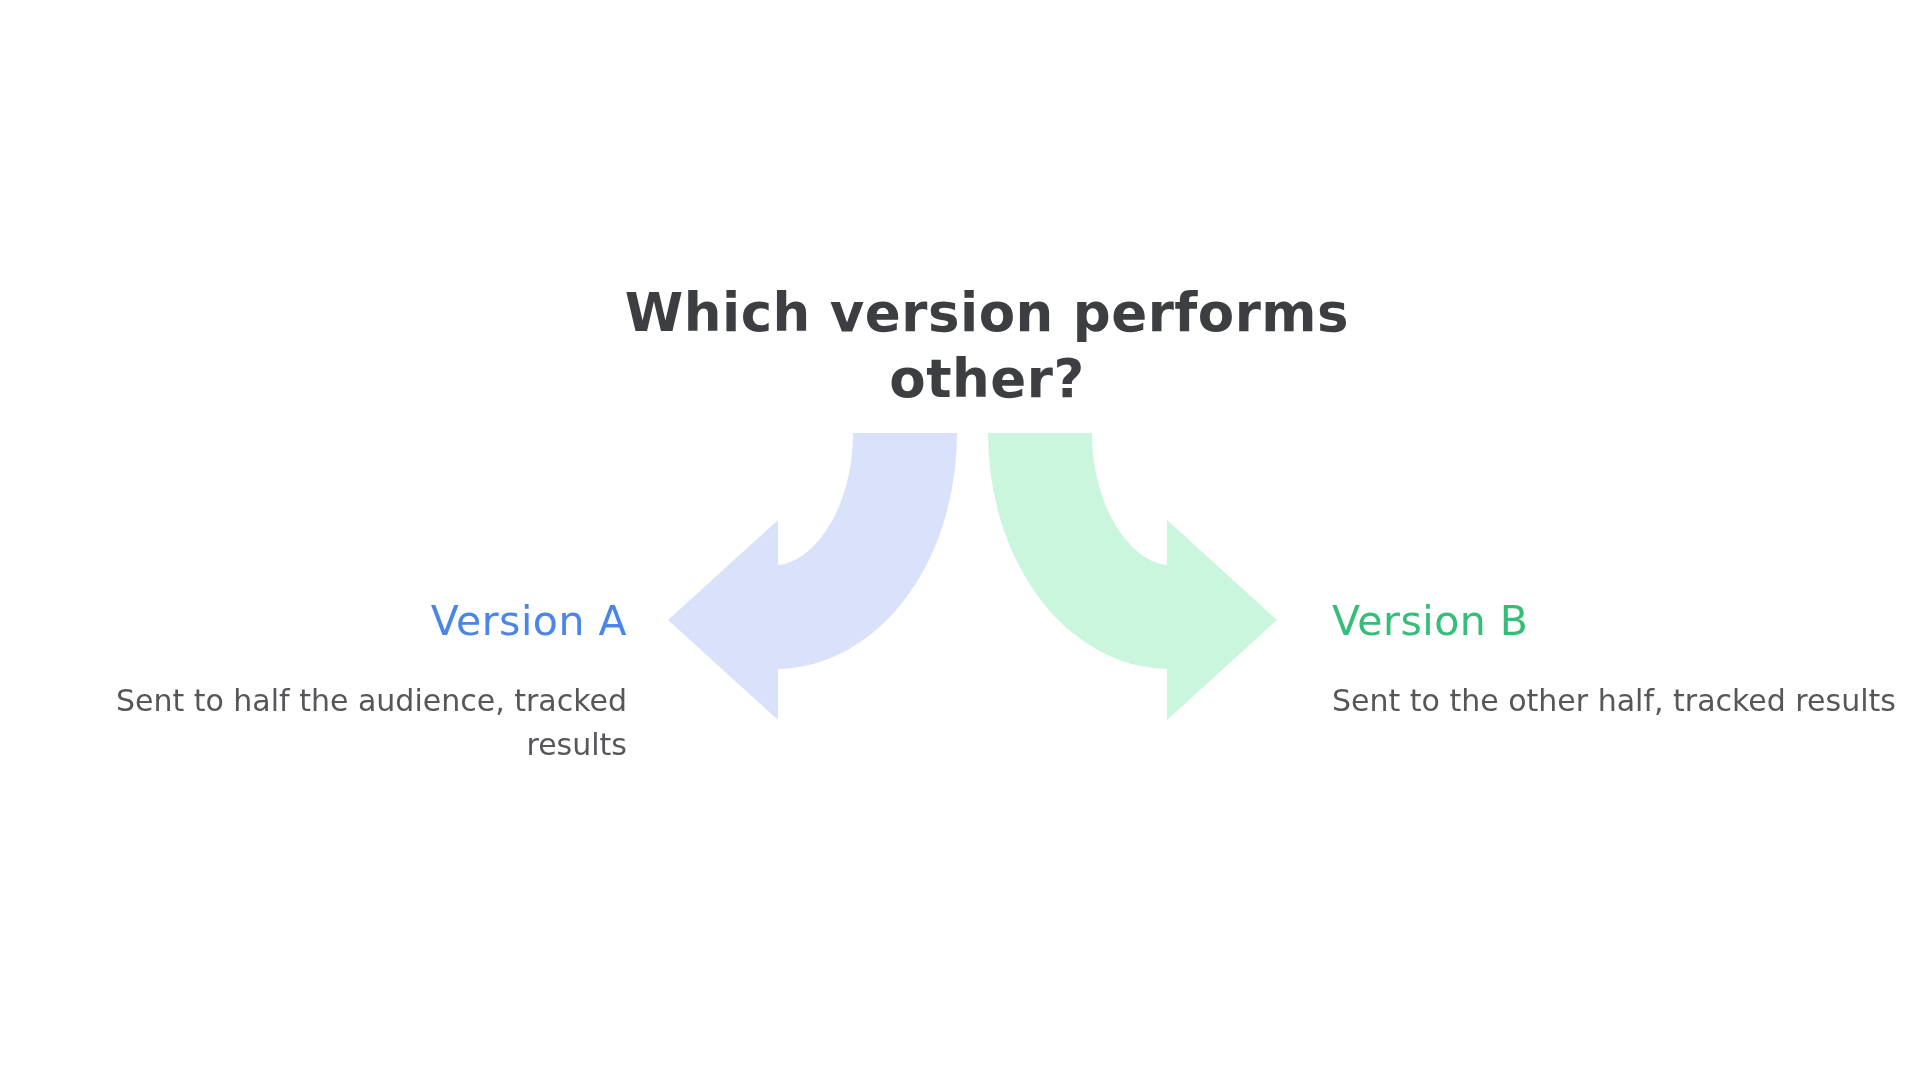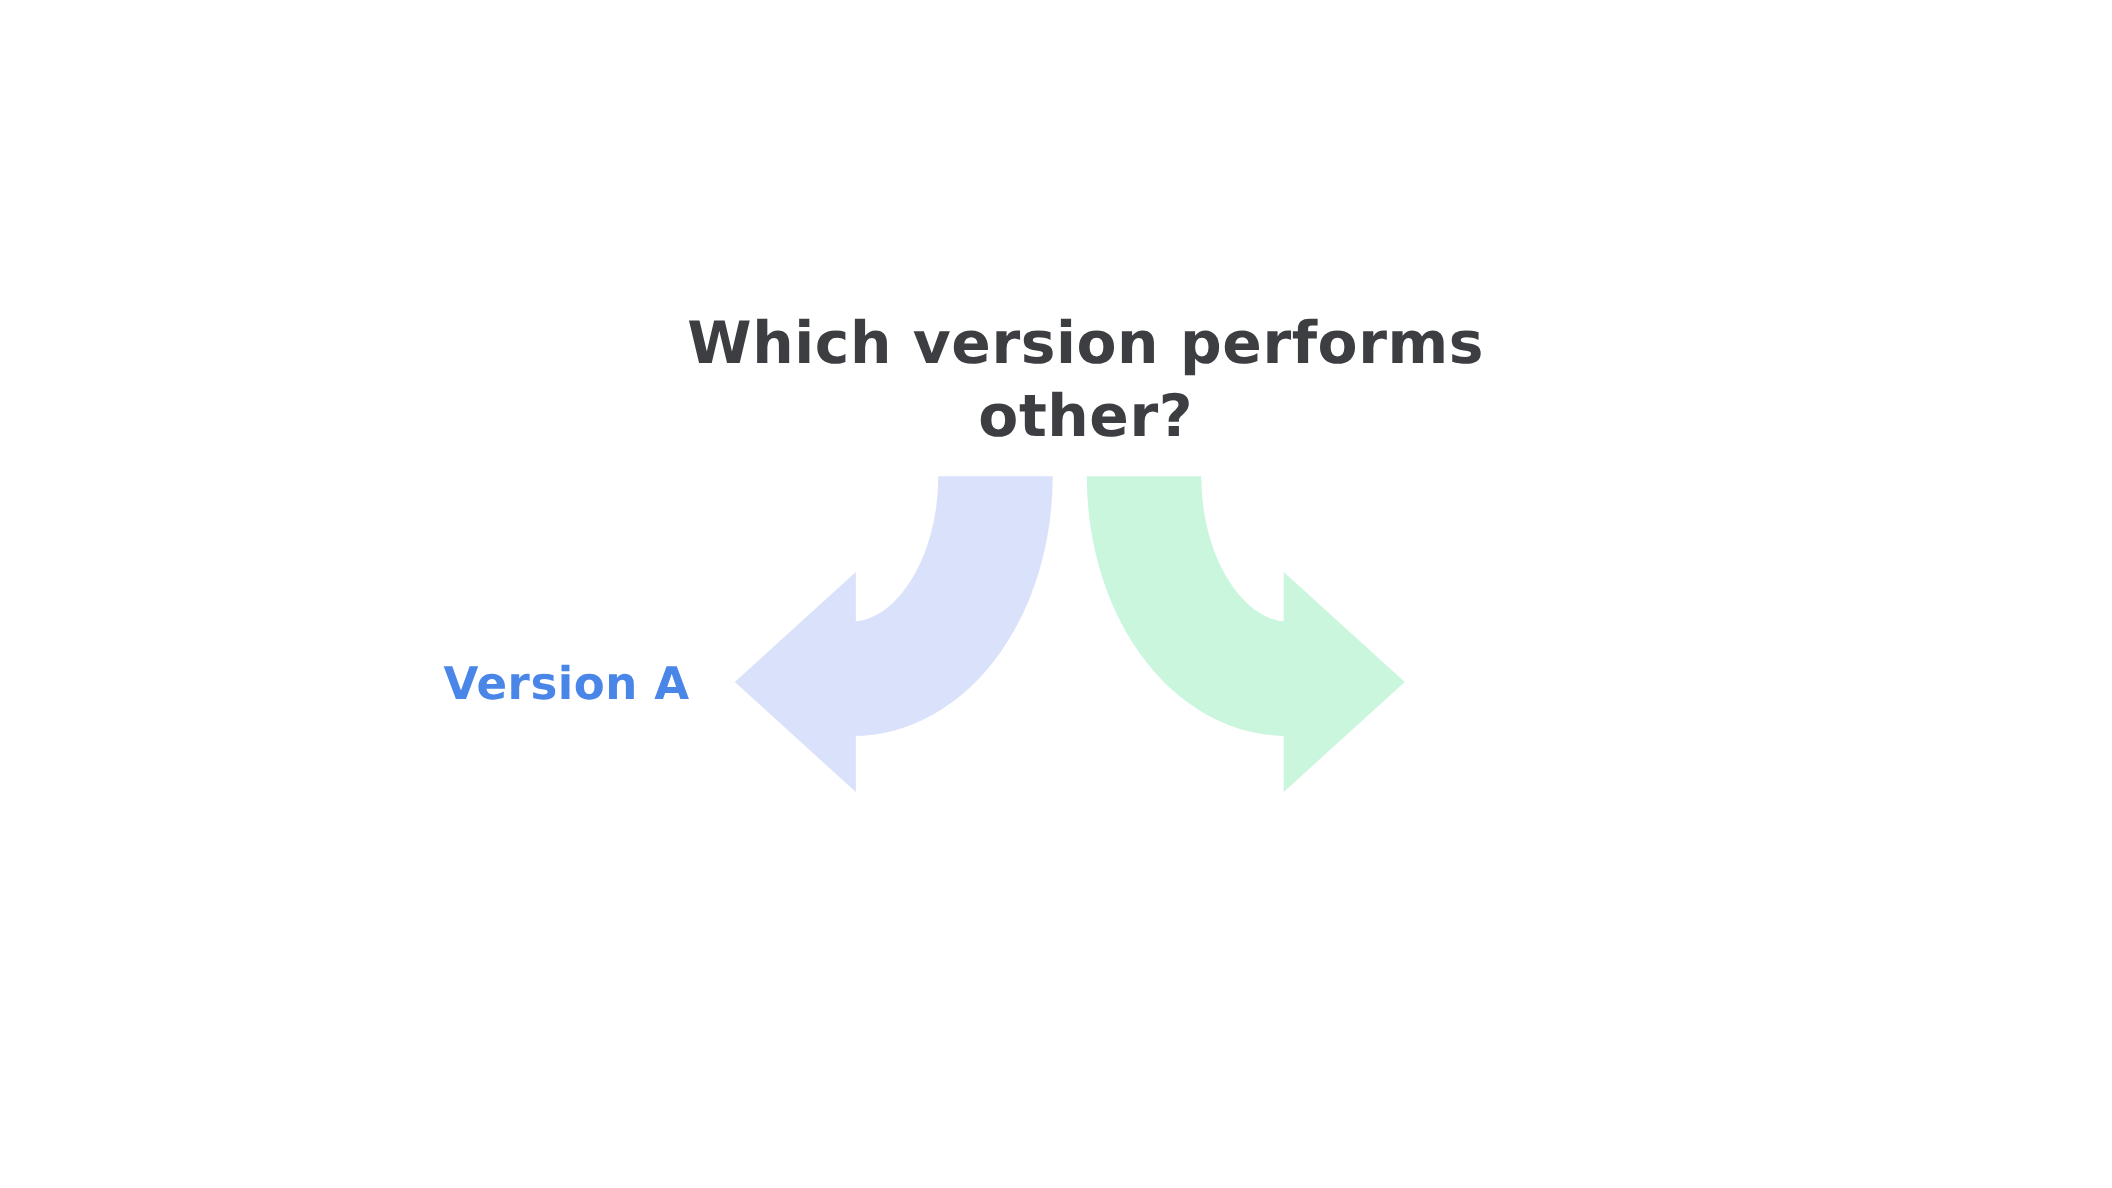--- a/index.html
+++ b/index.html
@@ -44,21 +44,21 @@
     width: 600px;
     text-align: right;
   }
   .branch-b {
     left: 1332px;
     width: 580px;
     text-align: left;
   }
   .branch-label {
     font-size: 41px;
-    font-weight: 700;
+    font-weight: 400;
     line-height: 47px;
     letter-spacing: 0.5px;
   }
   .branch-a .branch-label { color: #4a86e8; }
   .branch-b .branch-label { color: #35be78; }
   .branch-desc {
     margin-top: 34px;
     font-size: 30px;
     font-weight: 400;
     color: #56575b;
@@ -83,16 +83,21 @@
     </g>
 
     <g>
       <path d="M 1040 433 A 130 184 0 0 0 1170 617" fill="none" stroke-linecap="butt" stroke-width="104" stroke="#c9f6dd"></path>
       <polygon points="1277,620 1167,520 1167,720" fill="#c9f6dd"></polygon>
     </g>
   </svg>
 
   <div class="branch branch-a">
     <div class="branch-label">Version A</div>
+    <div class="branch-desc">Sent to half the audience, tracked results</div>
   </div>
 
+  <div class="branch branch-b">
+    <div class="branch-label">Version B</div>
+    <div class="branch-desc">Sent to the other half, tracked results</div>
+  </div>
 
 </div>
 
 </body></html>

